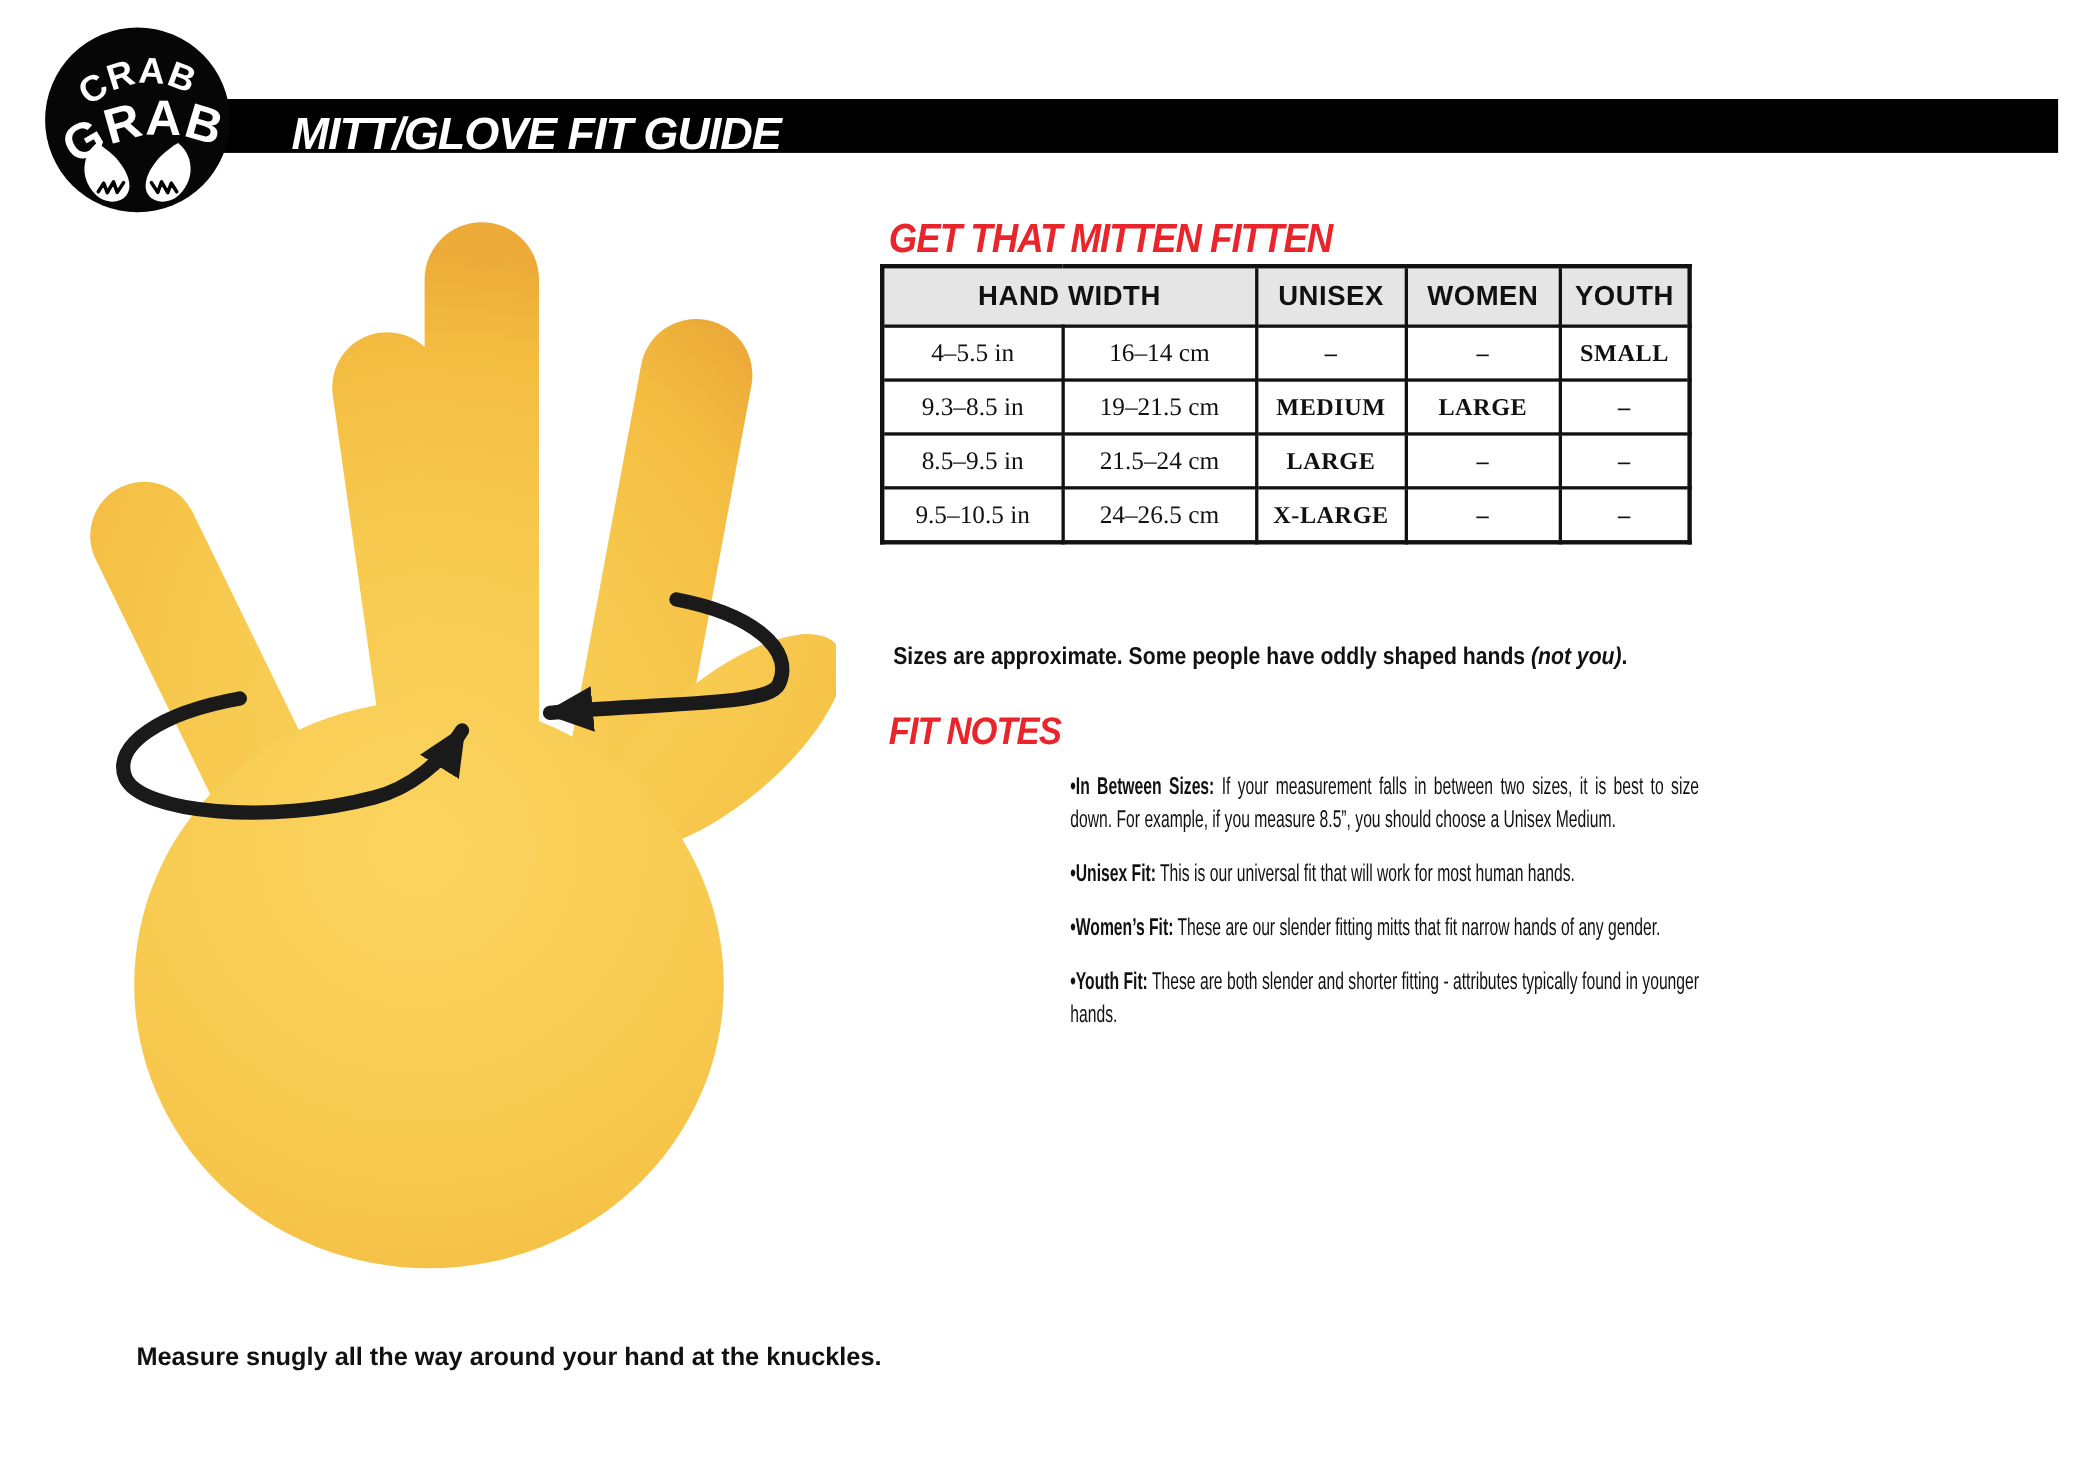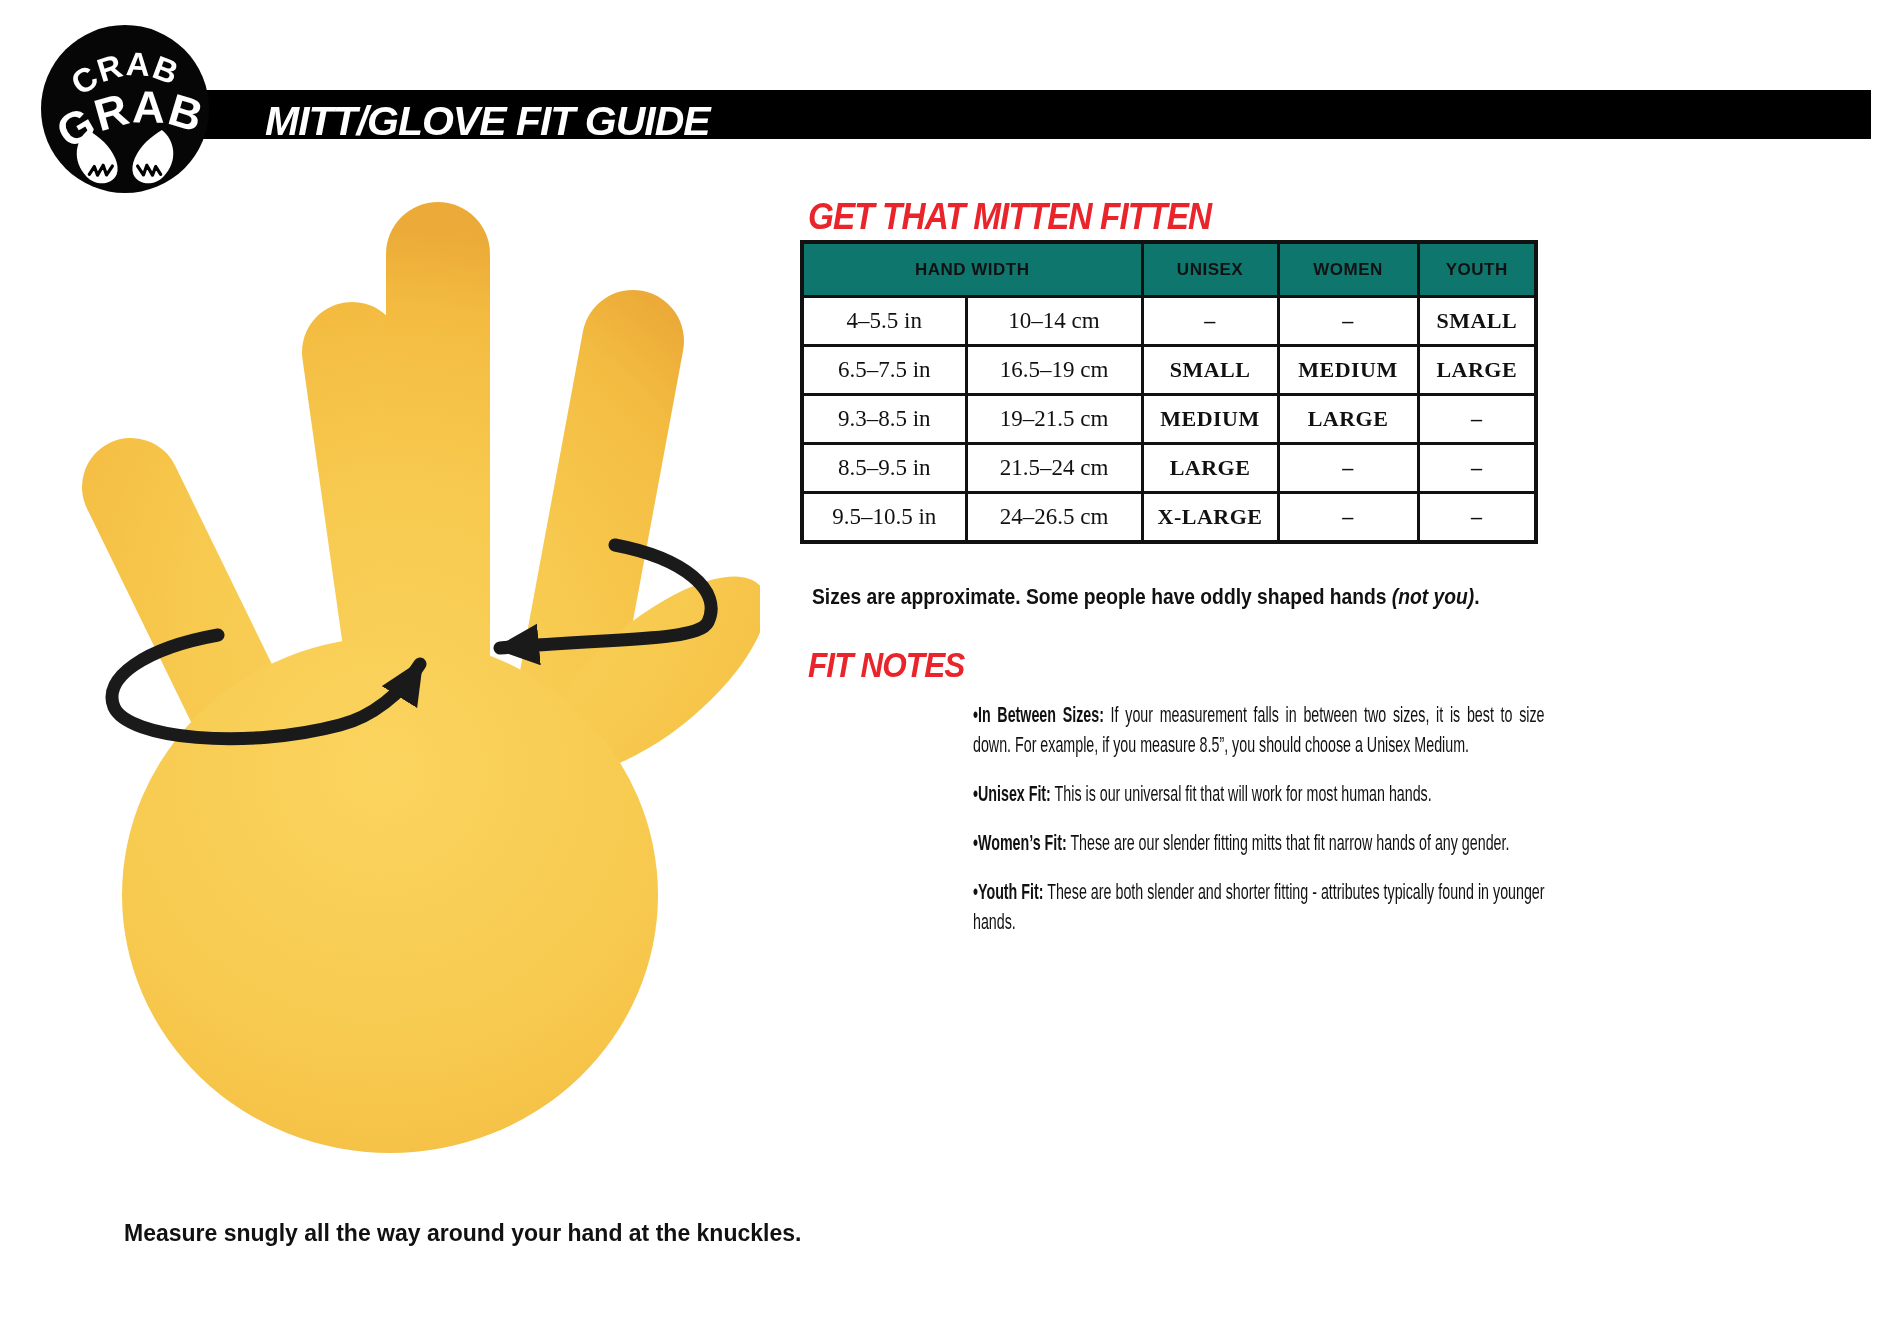--- a/index.html
+++ b/index.html
@@ -18,21 +18,21 @@
   
   .red-head{position:absolute;color:#E9252B;font-size:37px;font-weight:800;font-style:italic;
       letter-spacing:-1px;white-space:nowrap;transform:scaleX(.9);transform-origin:0 0;}
   #head-fitten{left:808px;top:196px;}
   #head-fitnotes{left:808px;top:645px;font-size:35px;}
 
   table.size-chart{position:absolute;left:800px;top:240px;border-collapse:collapse;
       table-layout:fixed;width:734px;}
   .size-chart th,.size-chart td{border:3px solid #111;text-align:center;vertical-align:middle;
       overflow:hidden;white-space:nowrap;}
-  .size-chart th{background:#0f766e;height:49px;font-size:17px;font-weight:800;letter-spacing:.5px;}
+  .size-chart th{background:#e5e5e5;height:49px;font-size:25px;font-weight:800;letter-spacing:.5px;}
   .size-chart td{height:44px;font-size:23px;font-weight:400;font-family:Liberation Serif, serif;}
   .size-chart td.sz{font-weight:800;font-size:22px;letter-spacing:.5px;}
   .size-chart{border:4px solid #111;}
 
   .size-note{position:absolute;left:812px;top:584px;width:822px;font-size:22px;font-weight:700;
       white-space:nowrap;transform:scaleX(.875);transform-origin:0 0;}
   .size-note em{font-style:italic;}
 
   .notes{position:absolute;left:973px;top:700px;width:882px;transform:scaleX(.648);
       transform-origin:0 0;font-size:22px;line-height:1.36;}
@@ -115,31 +115,24 @@
       <tr>
         <th colspan="2">HAND WIDTH</th>
         <th>UNISEX</th>
         <th>WOMEN</th>
         <th>YOUTH</th>
       </tr>
     </thead>
     <tbody>
       <tr>
         <td>4–5.5 in</td>
-        <td>10–14 cm</td>
+        <td>16–14 cm</td>
         <td class="sz">–</td>
         <td class="sz">–</td>
         <td class="sz">SMALL</td>
-      </tr>
-      <tr>
-        <td>6.5–7.5 in</td>
-        <td>16.5–19 cm</td>
-        <td class="sz">SMALL</td>
-        <td class="sz">MEDIUM</td>
-        <td class="sz">LARGE</td>
       </tr>
       <tr>
         <td>9.3–8.5 in</td>
         <td>19–21.5 cm</td>
         <td class="sz">MEDIUM</td>
         <td class="sz">LARGE</td>
         <td class="sz">–</td>
       </tr>
       <tr>
         <td>8.5–9.5 in</td>

